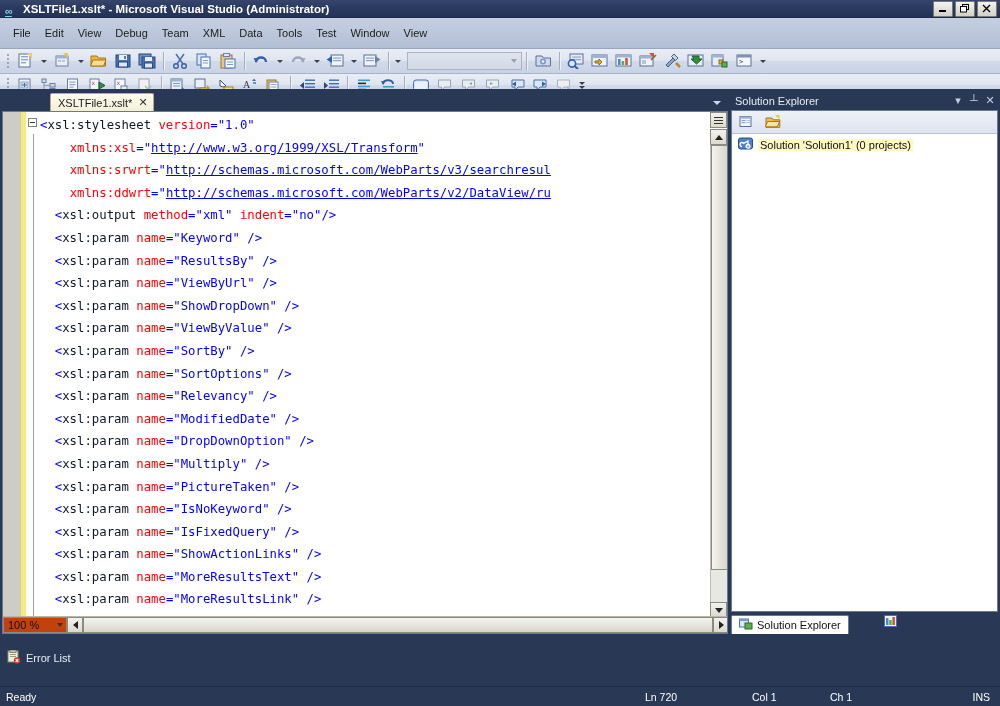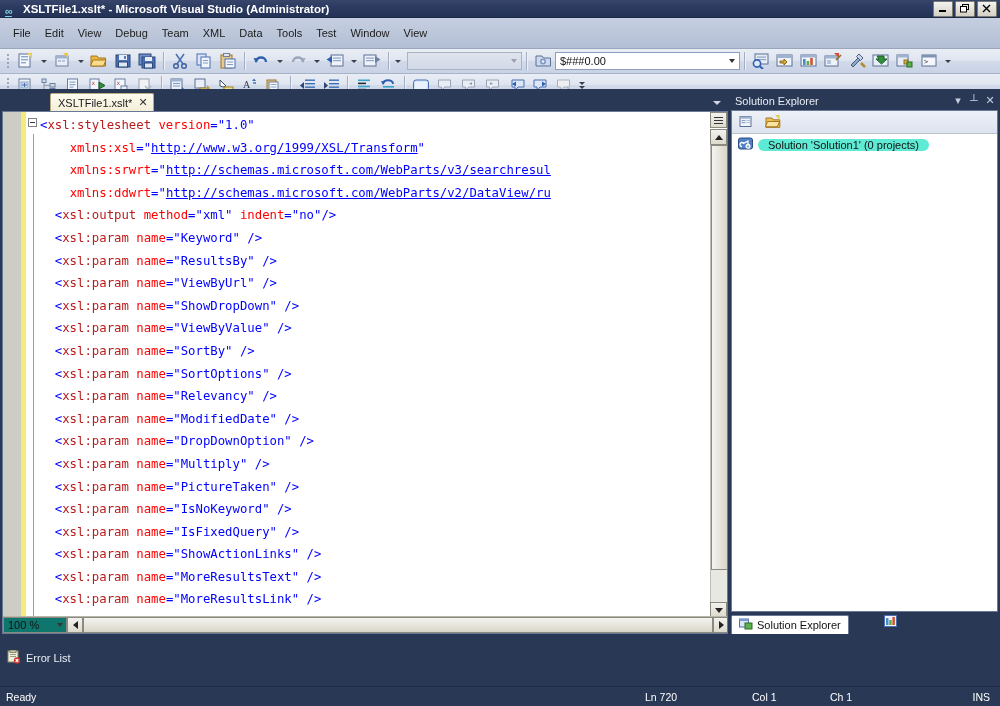--- a/index.html
+++ b/index.html
@@ -122,21 +122,21 @@
   .fold-box::after{content:"";width:5px;height:1px;background:#333;display:block;}
 
   .code{
     position:absolute;left:37px;top:2px;right:17px;bottom:16px;
     font-family:"DejaVu Sans Mono","Liberation Mono",monospace;
     font-size:12.3px;line-height:22.6px;
     white-space:pre;overflow:hidden;color:#000;
   }
   .code .ln{height:22.6px;}          
   .brk{color:#0000ff;}          
-  .tag{color:#b91c1c;}
+  .tag{color:#0f172a;}
   .attr{color:#ff0000;}
   .val{color:#0000ff;}
   .lnk{color:#0000ff;text-decoration:underline;}
   .pnc{color:#0000ff;}
 
   
   .vscroll{position:absolute;right:0;top:0;width:17px;height:506px;background:#ffffff;}
   .vs-split{
     position:absolute;left:0;top:0;width:17px;height:16px;
     background:linear-gradient(to bottom,#f2f2ee,#dedacd);
@@ -159,21 +159,21 @@
   .vs-thumb{position:absolute;left:0;top:0;width:17px;height:425px;
     background:linear-gradient(to right,#f4f4f0,#d9d5c8);border:1px solid #8a8a80;box-sizing:border-box;}
 
   
   .edbottom{
     position:absolute;left:0;bottom:0;width:726px;height:17px;
     background:#ddd9cc;display:flex;align-items:center;box-sizing:border-box;
     border-top:1px solid #b9b5a8;
   }
   .zoombox{
-    width:64px;height:16px;background:#0f766e;border:1px solid #8a8a80;box-sizing:border-box;
+    width:64px;height:16px;background:#c2410c;border:1px solid #8a8a80;box-sizing:border-box;
     display:flex;align-items:center;font-size:11px;padding-left:4px;color:#111;
   }
   .zoombox .zv{flex:1;}
   .zoombox .zb{width:13px;display:flex;align-items:center;justify-content:center;}
   .zoombox .zb::after{content:"";border-left:3px solid transparent;border-right:3px solid transparent;border-top:4px solid #333;display:block;}
   .hscroll{flex:1;height:16px;position:relative;display:flex;align-items:center;}
   .hs-left,.hs-right{
     width:16px;height:16px;background:linear-gradient(to bottom,#f2f2ee,#ddd9cc);
     border:1px solid #8a8a80;box-sizing:border-box;display:flex;align-items:center;justify-content:center;flex:0 0 auto;
   }
@@ -195,21 +195,21 @@
     background:#ffffff;border:1px solid #6a7897;box-sizing:border-box;
   }
   .se-toolbar{
     height:22px;background:linear-gradient(to bottom,#eef1f7,#dde3ef);
     border-bottom:1px solid #b9c2d3;display:flex;align-items:center;padding-left:3px;gap:2px;
   }
   .se-tbtn{width:22px;height:19px;display:flex;align-items:center;justify-content:center;border:1px solid transparent;border-radius:2px;}
   .se-row{
     margin-top:3px;display:flex;align-items:center;gap:4px;padding-left:6px;font-size:11px;color:#111;
   }
-  .se-row .lbl{background:#5eead4;padding:0 10px;border-radius:6px;}
+  .se-row .lbl{background:#fef9c3;padding:0 2px;}
   .se-tabs{
     position:absolute;left:0;bottom:0;width:267px;height:20px;
     display:flex;align-items:flex-end;gap:0px;
   }
   .se-tab{
     height:19px;display:flex;align-items:center;gap:4px;padding:0 7px;
     font-size:11px;box-sizing:border-box;
   }
   .se-tab.active{background:#ffffff;color:#111;border:1px solid #6a7897;border-bottom:none;border-radius:2px 2px 0 0;}
   .se-tab.inactive{color:#d6dcea;flex-direction:column;}
@@ -409,24 +409,20 @@
     <div class="tbsep"></div>
 
     <div class="tbbtn">
       <svg width="17" height="16">
           <path d="M1 3 h6 l1.5 2 h7 v8 h-14.5 z" fill="#cfd9ea" stroke="#5b7096"></path>
           <circle cx="8" cy="8.5" r="3" fill="#7f9ac8" stroke="#3a5party"></circle>
           <circle cx="8" cy="8.5" r="1.3" fill="#eef3fb"></circle>
         </svg>
     </div>
 
-    <div class="combo" style="width:185px;">
-      <span class="cv">$###0.00</span>
-      <span class="cbtn"></span>
-    </div>
 
     <div class="tbsep"></div>
 
     <div class="tbbtn">
       <svg width="18" height="16">
           <rect x="3" y="1" width="13" height="10" fill="#e5ecf8" stroke="#5b7096"></rect>
           <rect x="5" y="3.5" width="9" height="1.2" fill="#8fa6c6"></rect>
           <rect x="5" y="6" width="9" height="1.2" fill="#8fa6c6"></rect>
           <circle cx="5" cy="10.5" r="3.6" fill="#dbe9fa" stroke="#2f5fb0" stroke-width="1.6"></circle>
           <path d="M7.5 13 l3.5 3" stroke="#2f5fb0" stroke-width="2"></path>

